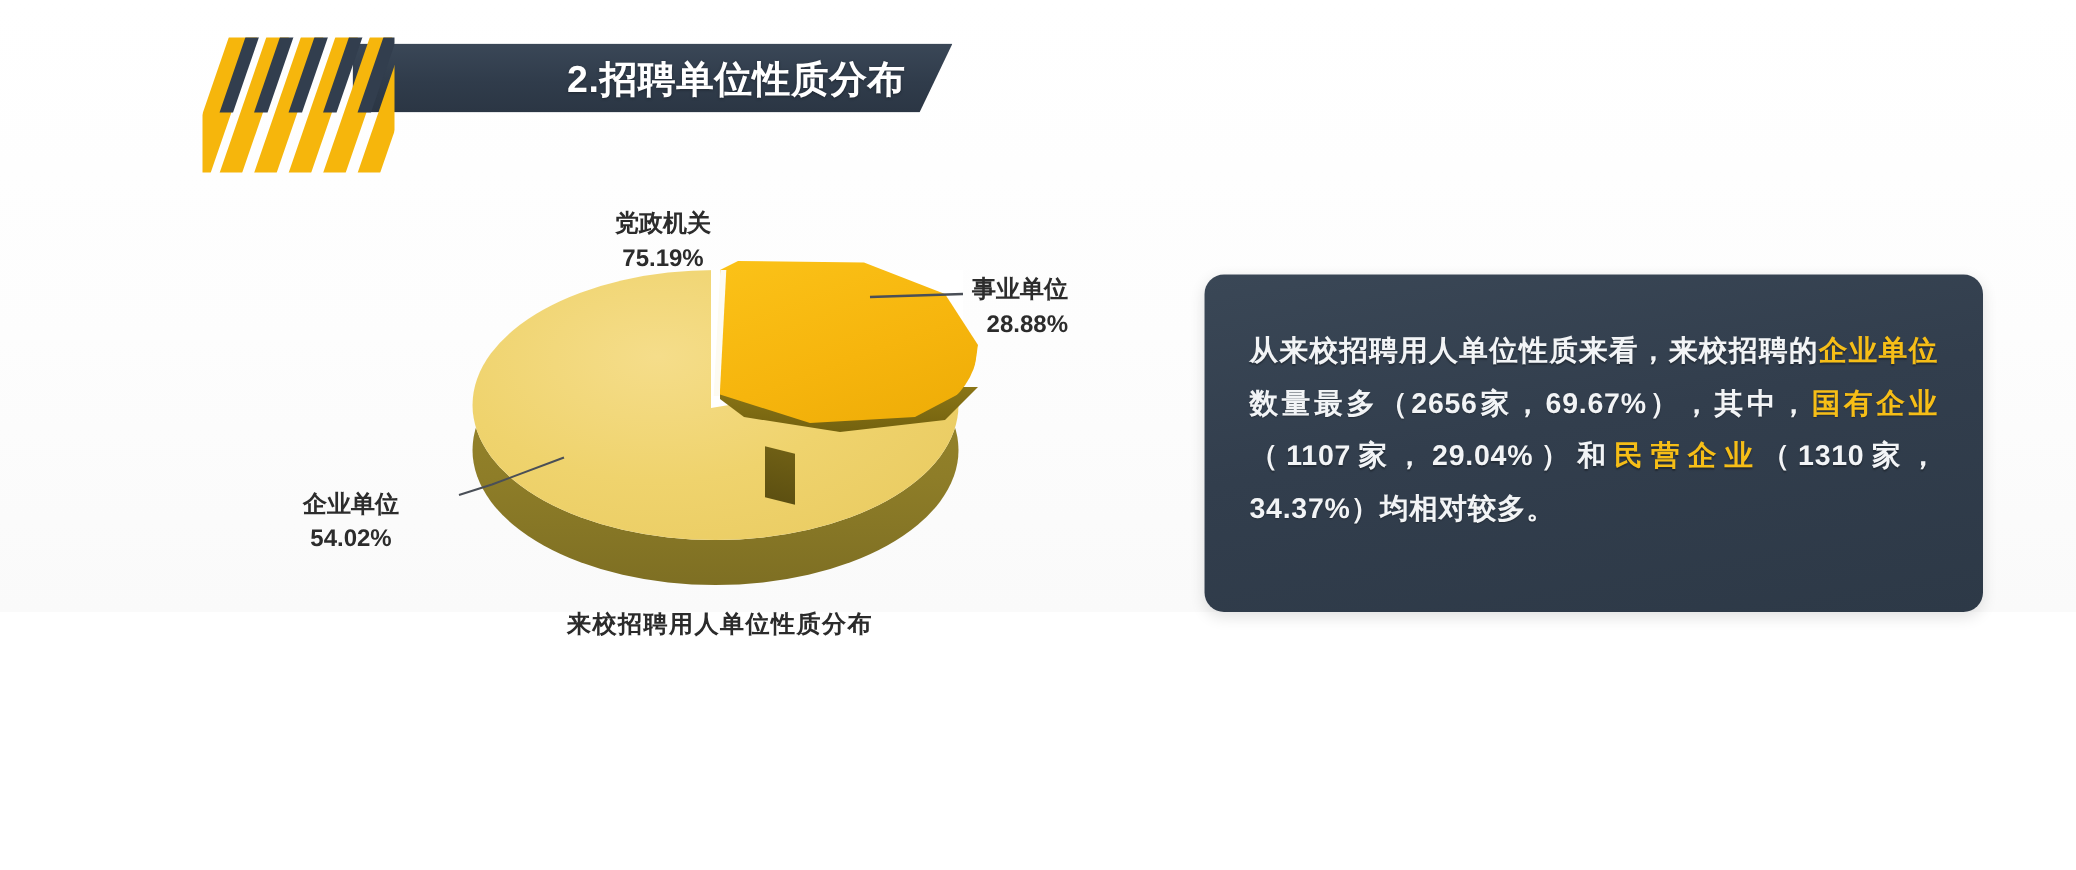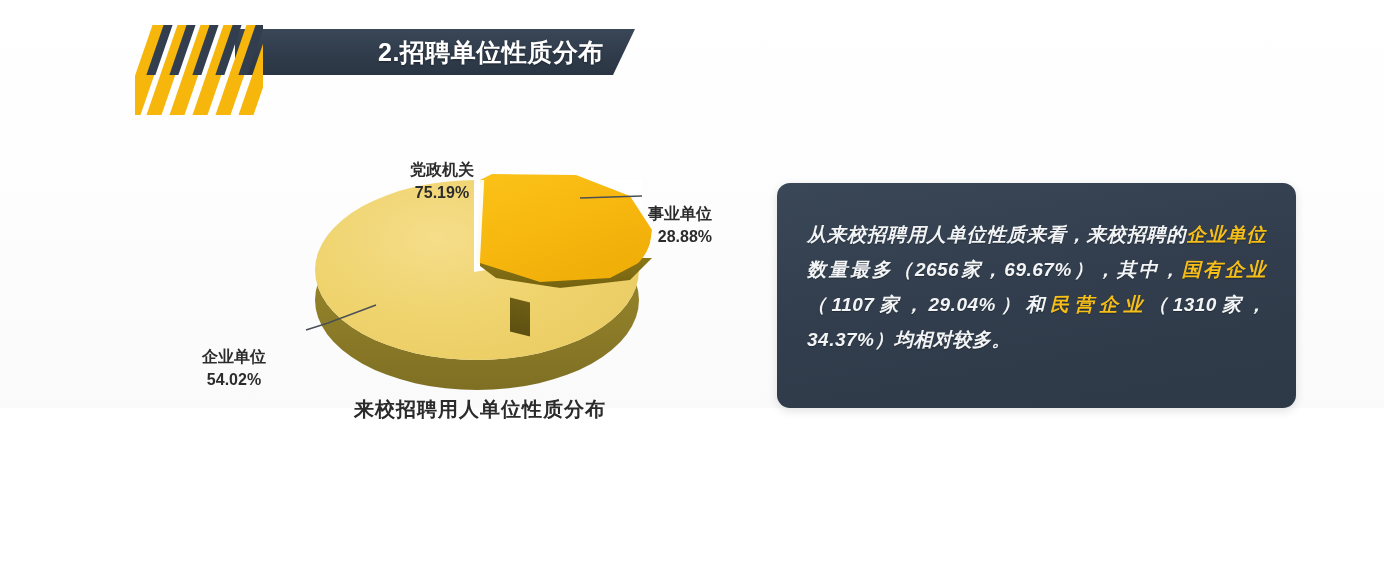--- a/index.html
+++ b/index.html
@@ -206,57 +206,56 @@
     font-weight: bold;
     color: #2c2c2c;
     text-align: center;
     line-height: 1.45;
     white-space: nowrap;
     z-index: 10;
   }
   #label-govt  { left: 230px; top: 8px;  }
   #label-inst  { left: 468px; top: 52px; text-align: right; }
   #label-ent   { left: 22px;  top: 195px; }
-  .pie-label .lab-name { display: block; margin-top: 20px; }
+  .pie-label .lab-name { display: block; }
   .pie-label .lab-pct  { display: block; font-weight: bold; }
 
   #leader-svg {
     position: absolute;
     left: 0; top: 0;
     width: 600px;
     height: 330px;
     z-index: 9;
     overflow: visible;
   }
 
   #chart-caption {
     position: absolute;
     left: 0;
-    top: 266px;
+    top: 276px;
     width: 600px;
     text-align: center;
-    font-size: 20px;
+    font-size: 16px;
     font-weight: bold;
     color: #2b2b2b;
     letter-spacing: 1px;
   }
 
   
   #comment-box {
     position: absolute;
-    left: 777px;
+    left: 803px;
     top: 183px;
     width: 519px;
     height: 225px;
     background: linear-gradient(170deg,#3a4756 0%,#323e4d 45%,#2d3947 100%);
     border-radius: 13px;
     box-shadow: 0 3px 10px rgba(0,0,0,0.12);
     box-sizing: border-box;
     padding: 34px 30px 0 30px;
-    font-style: italic;
   }
   #comment-text {
     font-size: 19px;
     line-height: 1.85;
     color: #f2f4f6;
     font-weight: bold;
     text-align: justify;
     text-justify: inter-ideograph;
     letter-spacing: 0.5px;
     text-shadow: 0 1px 1px rgba(0,0,0,0.3);

